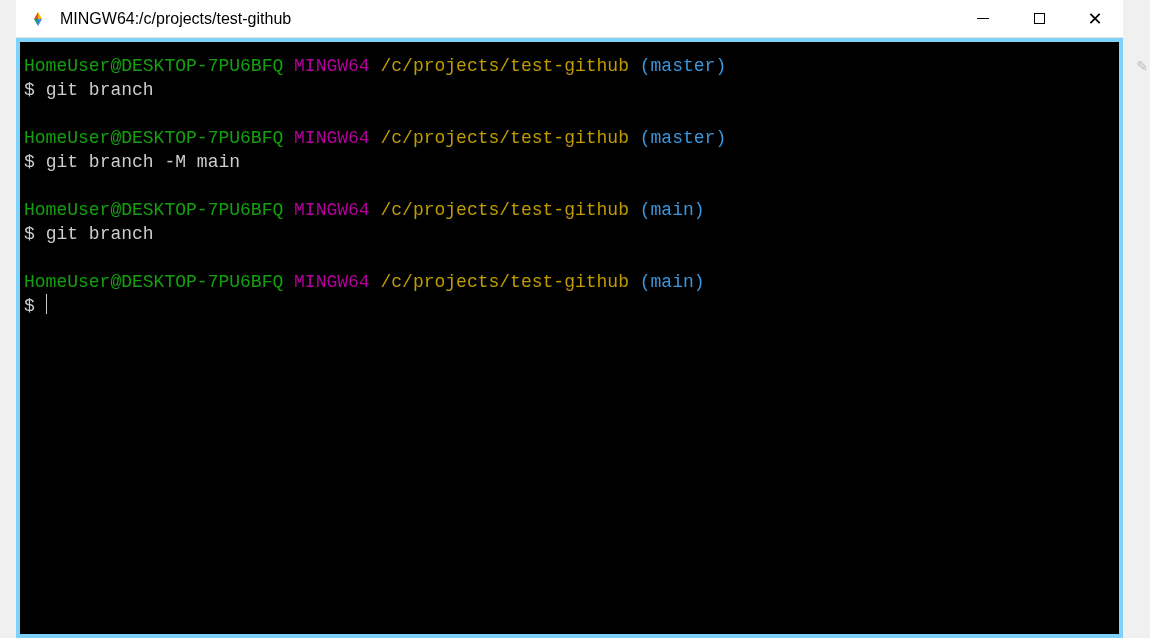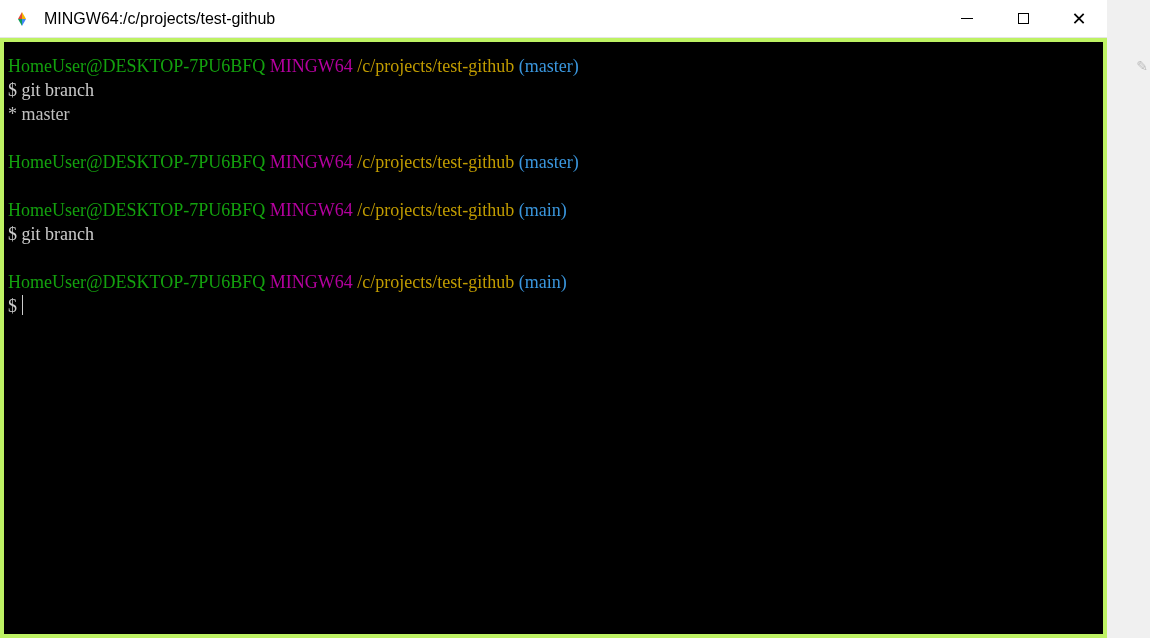--- a/index.html
+++ b/index.html
@@ -6,23 +6,23 @@
     body {
       width: 1150px;
       height: 638px;
       background: #f0f0f0;
       font-family: 'Segoe UI', Tahoma, sans-serif;
       position: relative;
     }
     .window {
       width: 1107px;
       height: 638px;
-      background: #bef264;
+      background: #7dd3fc;
       position: absolute;
-      left: 0;
+      left: 16px;
       top: 0;
       display: flex;
       flex-direction: column;
     }
     .titlebar {
       height: 38px;
       width: 100%;
       background: #fff;
       display: flex;
       align-items: center;
@@ -69,21 +69,21 @@
     .terminal-area::after {
       content: "";
       position: absolute;
       right: 0;
       top: 0;
       bottom: 0;
       width: 8px;
       background: #000;
     }
     pre.line {
-      font-family: Liberation Serif, serif;
+      font-family: Liberation Mono, monospace;
       font-size: 18px;
       line-height: 24px;
       color: #c0c0c0;
       white-space: pre;
       margin: 0;
     }
     .c-green  { color: #13a10e; } 
     .c-purple { color: #b4009e; }
     .c-gold   { color: #c19c00; }
     .c-cyan   { color: #3a96dd; }
@@ -131,24 +131,24 @@
       <div class="titlebar-btn close">
         <span class="close-x">✕</span>
       </div>
     </div>
   </div>
 
   <div class="terminal-area">
 
     <pre class="line"><span class="c-green">HomeUser@DESKTOP-7PU6BFQ</span> <span class="c-purple">MINGW64</span> <span class="c-gold">/c/projects/test-github</span> <span class="c-cyan">(master)</span></pre>
     <pre class="line"><span class="c-white">$</span> <span class="c-white">git branch</span></pre>
-    <pre class="line c-green">* master</pre>
     <pre class="line"> </pre>
 
     <pre class="line"><span class="c-green">HomeUser@DESKTOP-7PU6BFQ</span> <span class="c-purple">MINGW64</span> <span class="c-gold">/c/projects/test-github</span> <span class="c-cyan">(master)</span></pre>
+    <pre class="line"><span class="c-white">$</span> <span class="c-white">git branch -M main</span></pre>
     <pre class="line"> </pre>
 
     <pre class="line"><span class="c-green">HomeUser@DESKTOP-7PU6BFQ</span> <span class="c-purple">MINGW64</span> <span class="c-gold">/c/projects/test-github</span> <span class="c-cyan">(main)</span></pre>
     <pre class="line"><span class="c-white">$</span> <span class="c-white">git branch</span></pre>
     <pre class="line"> </pre>
 
     <pre class="line"><span class="c-green">HomeUser@DESKTOP-7PU6BFQ</span> <span class="c-purple">MINGW64</span> <span class="c-gold">/c/projects/test-github</span> <span class="c-cyan">(main)</span></pre>
     <pre class="line"><span class="c-white">$</span> <span class="cursor"></span></pre>
 
   </div>

